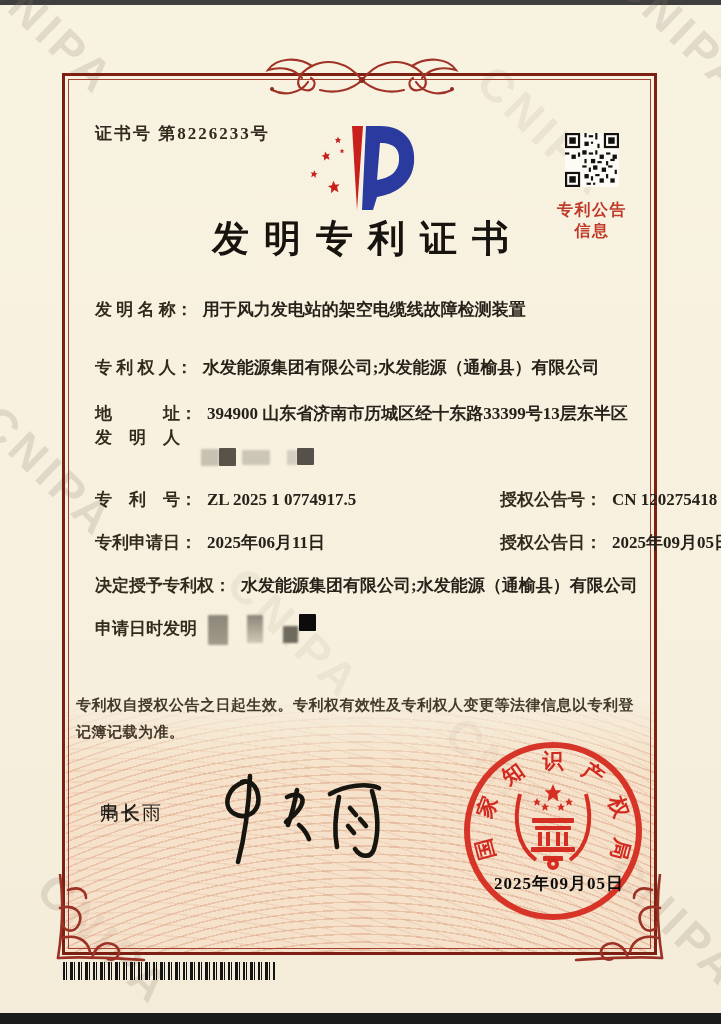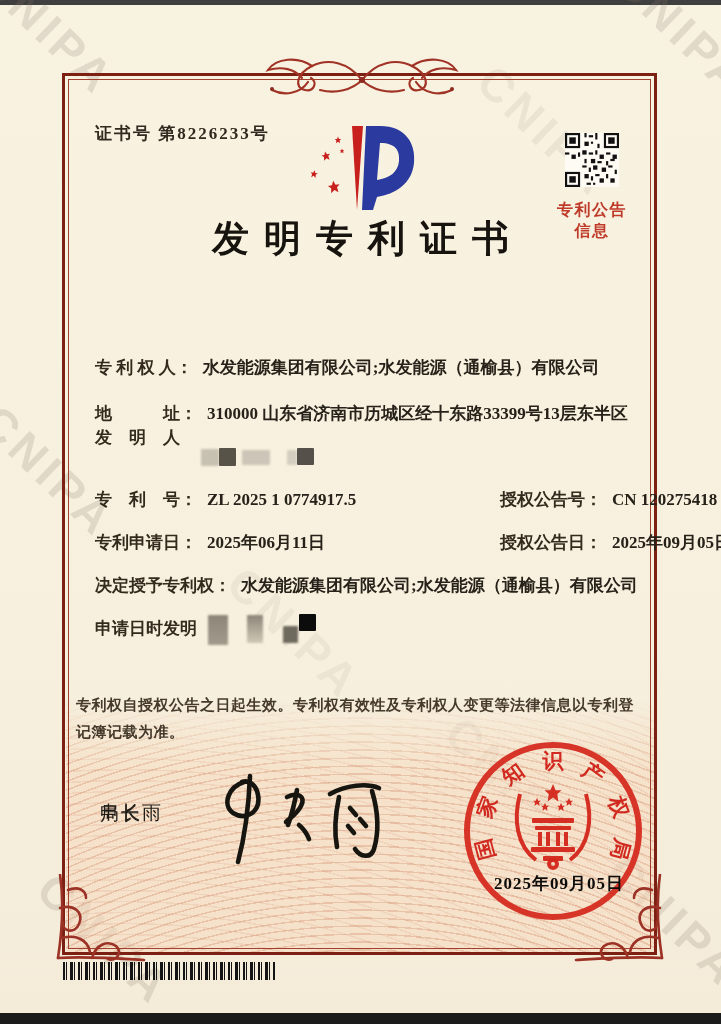--- a/index.html
+++ b/index.html
@@ -200,27 +200,30 @@
           <rect x="21" y="21" width="2" height="2"></rect>
         <rect x="10" y="23" width="2" height="1"></rect>
           <rect x="13" y="23" width="1" height="1"></rect>
       </g>
     </svg>
     <div class="qr-label">专利公告信息</div>
   </div>
 
   <div class="abs title">发明专利证书</div>
 
+  <div class="row" style="top:298px;">
+    <span class="lab">发 明 名 称：</span><span class="val">用于风力发电站的架空电缆线故障检测装置</span>
+  </div>
 
   <div class="row" style="top:356px;">
     <span class="lab">专 利 权 人：</span><span class="val">水发能源集团有限公司;水发能源（通榆县）有限公司</span>
   </div>
 
   <div class="row" style="top:402px;">
-    <span class="lab">地　　　址：</span><span class="val">310000 山东省济南市历城区经十东路33399号13层东半区</span>
+    <span class="lab">地　　　址：</span><span class="val">394900 山东省济南市历城区经十东路33399号13层东半区</span>
   </div>
 
   <div class="row" style="top:426px;">
     <span class="lab">发　明　人</span>
   </div>
 
   <div class="blur-b" style="left:201px;top:449px;width:18px;height:17px;background:#c7c1b2;"></div>
   <div class="blur-b" style="left:219px;top:448px;width:17px;height:18px;background:#585348;filter:blur(.6px);"></div>
   <div class="blur-b" style="left:242px;top:450px;width:28px;height:15px;background:#ccc6b8;"></div>
   <div class="blur-b" style="left:287px;top:450px;width:10px;height:15px;background:#d4cec0;"></div>

